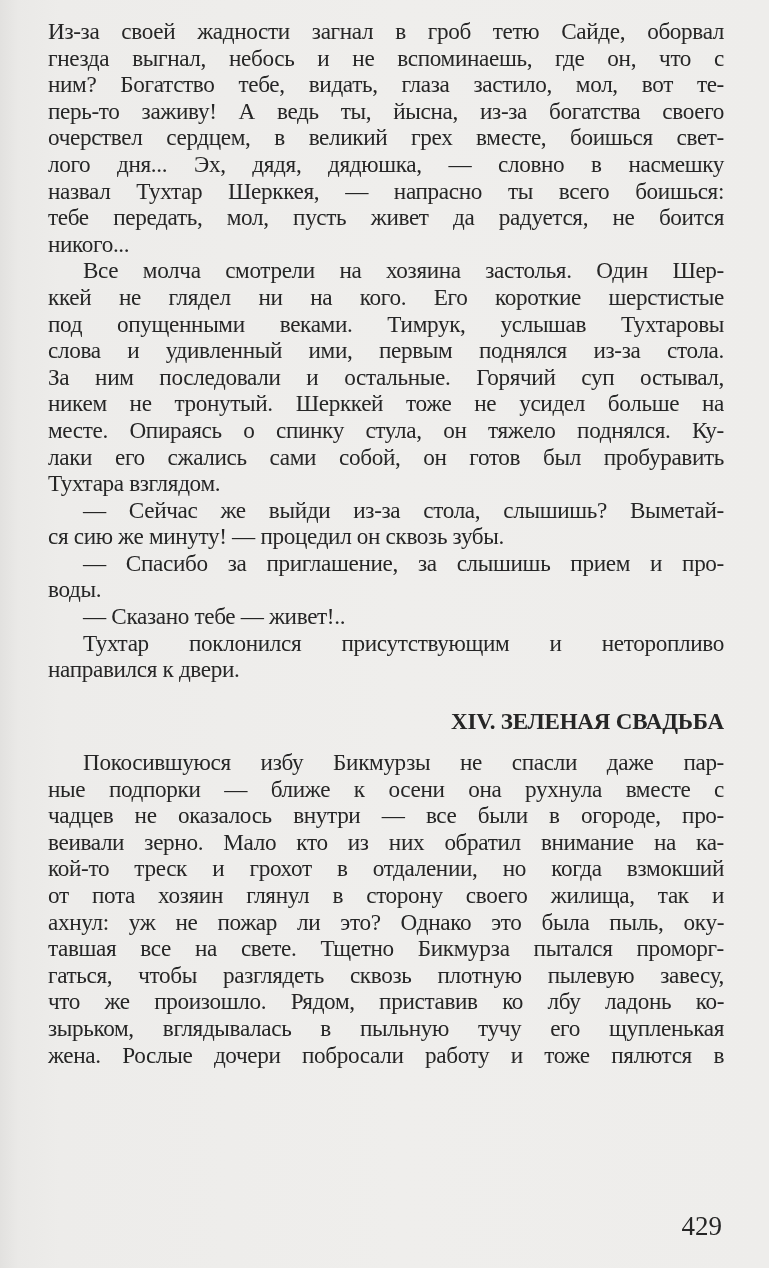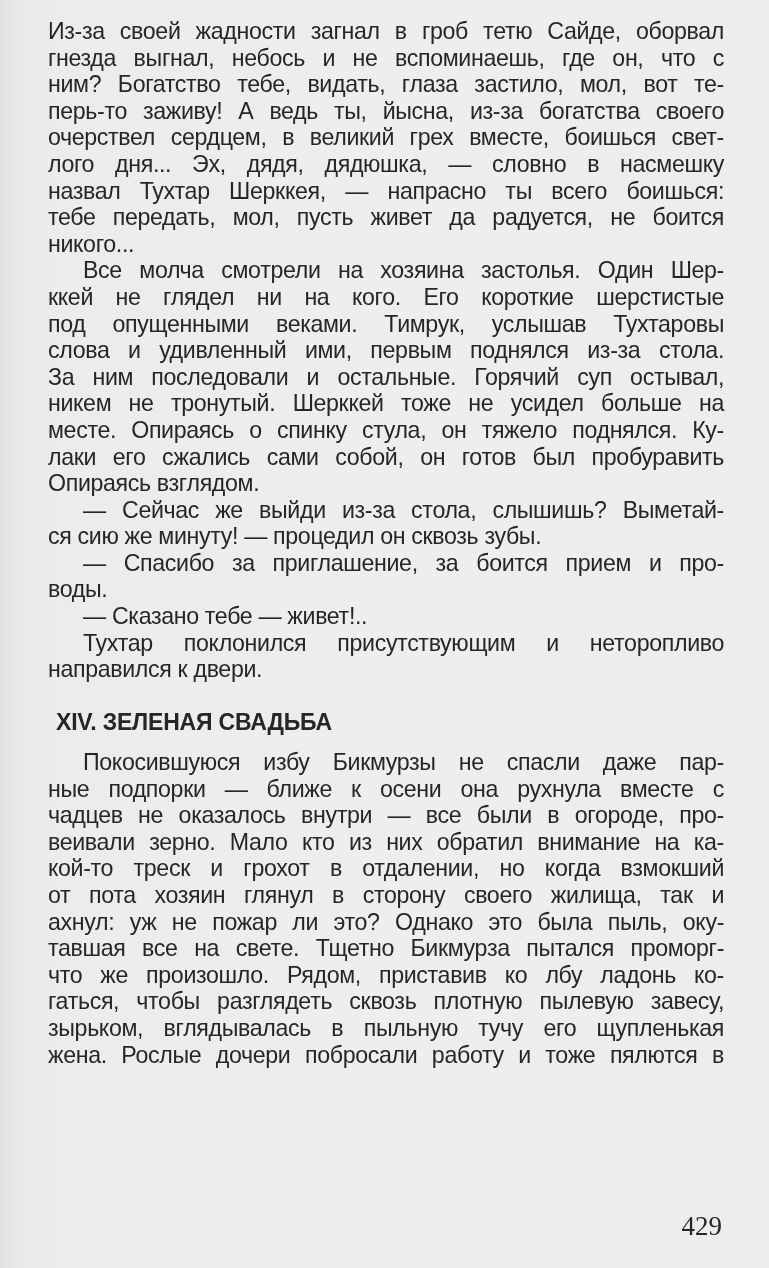--- a/index.html
+++ b/index.html
@@ -14,42 +14,42 @@
       position: absolute;
       left: 0; top: 0;
       width: 769px; height: 1268px;
       background: linear-gradient(to right, #e2e1df 0px, #eae9e7 18px, #edecea 60px, #efeeec 400px, #eeedeb 769px);
     }
     .text-block {
       position: absolute;
       left: 48px;
       top: 18px;
       width: 676px;
-      font-family: Liberation Sans, sans-serif;
+      font-family: Liberation Serif, serif;
       font-size: 23.2px;
       line-height: 26.6px;
       color: #262626;
       letter-spacing: -0.35px;
     }
     .line {
       display: block;
       white-space: nowrap;
       text-align: justify;
       text-align-last: justify;
       height: 26.6px;
     }
     .line.last {
       text-align-last: left;
     }
     .line.indent {
       padding-left: 35px;
     }
     .heading {
       display: block;
-      text-align: left;
+      text-align: right;
       font-weight: bold;
       font-size: 23px;
       letter-spacing: -0.2px;
       height: 26.6px;
       margin-top: 26.6px;
       margin-bottom: 13px;
       padding-left: 8px;
     }
     .page-number {
       position: absolute;
@@ -76,39 +76,39 @@
         <span class="line">тебе передать, мол, пусть живет да радуется, не боится</span>
         <span class="line last">никого...</span>
         <span class="line indent">Все молча смотрели на хозяина застолья. Один Шер-</span>
         <span class="line">ккей не глядел ни на кого. Его короткие шерстистые</span>
         <span class="line">под опущенными веками. Тимрук, услышав Тухтаровы</span>
         <span class="line">слова и удивленный ими, первым поднялся из-за стола.</span>
         <span class="line">За ним последовали и остальные. Горячий суп остывал,</span>
         <span class="line">никем не тронутый. Шерккей тоже не усидел больше на</span>
         <span class="line">месте. Опираясь о спинку стула, он тяжело поднялся. Ку-</span>
         <span class="line">лаки его сжались сами собой, он готов был пробуравить</span>
-        <span class="line last">Опираясь взглядом.</span>
+        <span class="line last">Тухтара взглядом.</span>
         <span class="line indent">— Сейчас же выйди из-за стола, слышишь? Выметай-</span>
         <span class="line last">ся сию же минуту! — процедил он сквозь зубы.</span>
-        <span class="line indent">— Спасибо за приглашение, за боится прием и про-</span>
+        <span class="line indent">— Спасибо за приглашение, за слышишь прием и про-</span>
         <span class="line last">воды.</span>
         <span class="line indent last">— Сказано тебе — живет!..</span>
         <span class="line indent">Тухтар поклонился присутствующим и неторопливо</span>
         <span class="line last">направился к двери.</span>
       </div>
     <div class="heading">XIV. ЗЕЛЕНАЯ СВАДЬБА</div>
     <div id="after-heading">
         <span class="line indent">Покосившуюся избу Бикмурзы не спасли даже пар-</span>
         <span class="line">ные подпорки — ближе к осени она рухнула вместе с</span>
         <span class="line">чадцев не оказалось внутри — все были в огороде, про-</span>
         <span class="line">веивали зерно. Мало кто из них обратил внимание на ка-</span>
         <span class="line">кой-то треск и грохот в отдалении, но когда взмокший</span>
         <span class="line">от пота хозяин глянул в сторону своего жилища, так и</span>
         <span class="line">ахнул: уж не пожар ли это? Однако это была пыль, оку-</span>
         <span class="line">тавшая все на свете. Тщетно Бикмурза пытался проморг-</span>
+        <span class="line">гаться, чтобы разглядеть сквозь плотную пылевую завесу,</span>
         <span class="line">что же произошло. Рядом, приставив ко лбу ладонь ко-</span>
-        <span class="line">гаться, чтобы разглядеть сквозь плотную пылевую завесу,</span>
         <span class="line">зырьком, вглядывалась в пыльную тучу его щупленькая</span>
         <span class="line">жена. Рослые дочери побросали работу и тоже пялются в</span>
       </div>
   </div>
   <div class="page-number">429</div>
 </div>
 
 </body></html>

